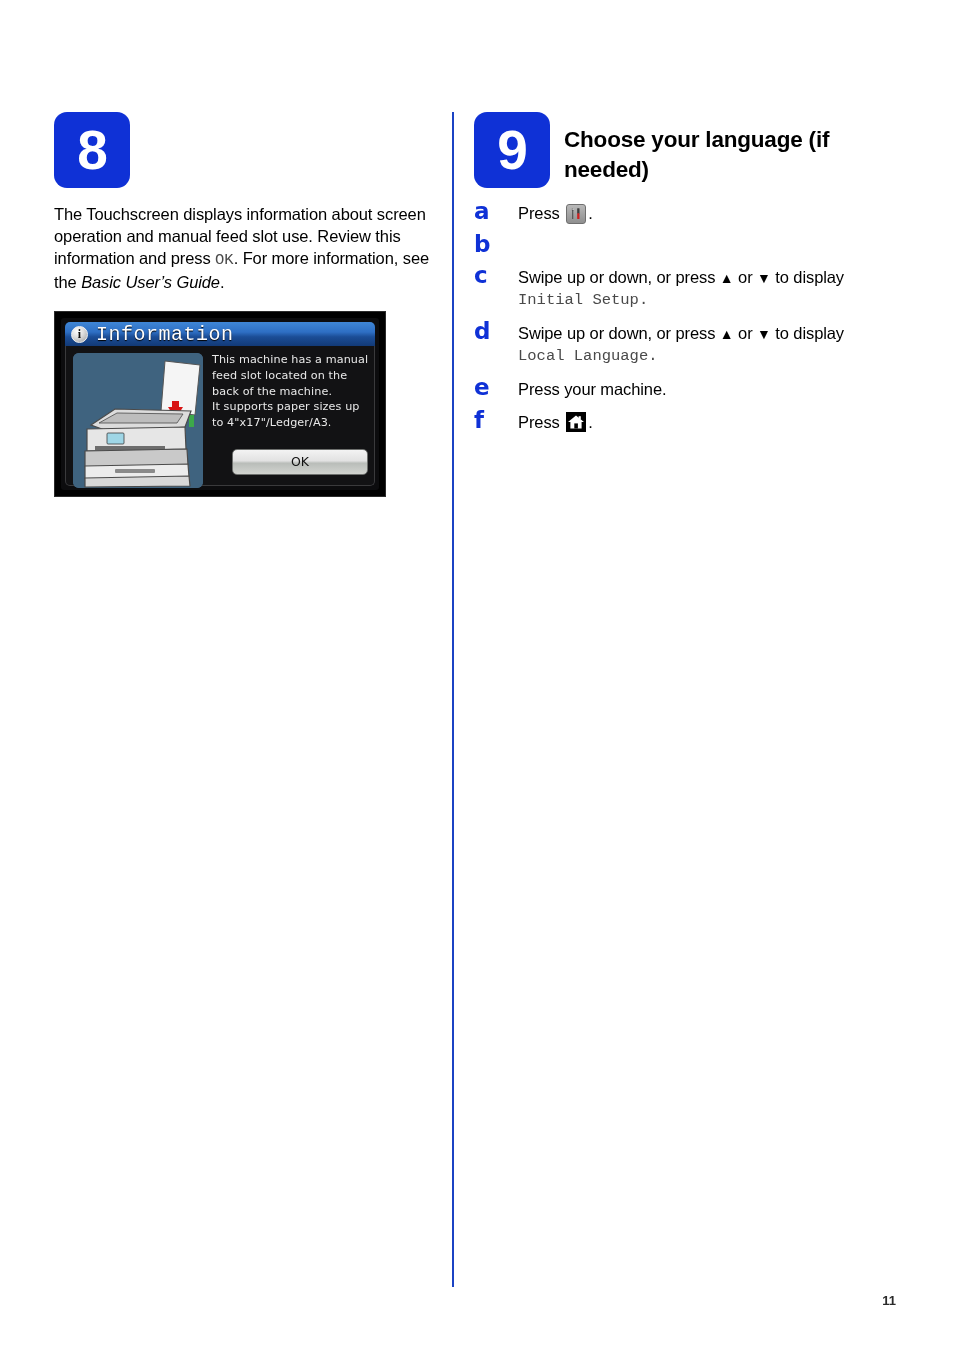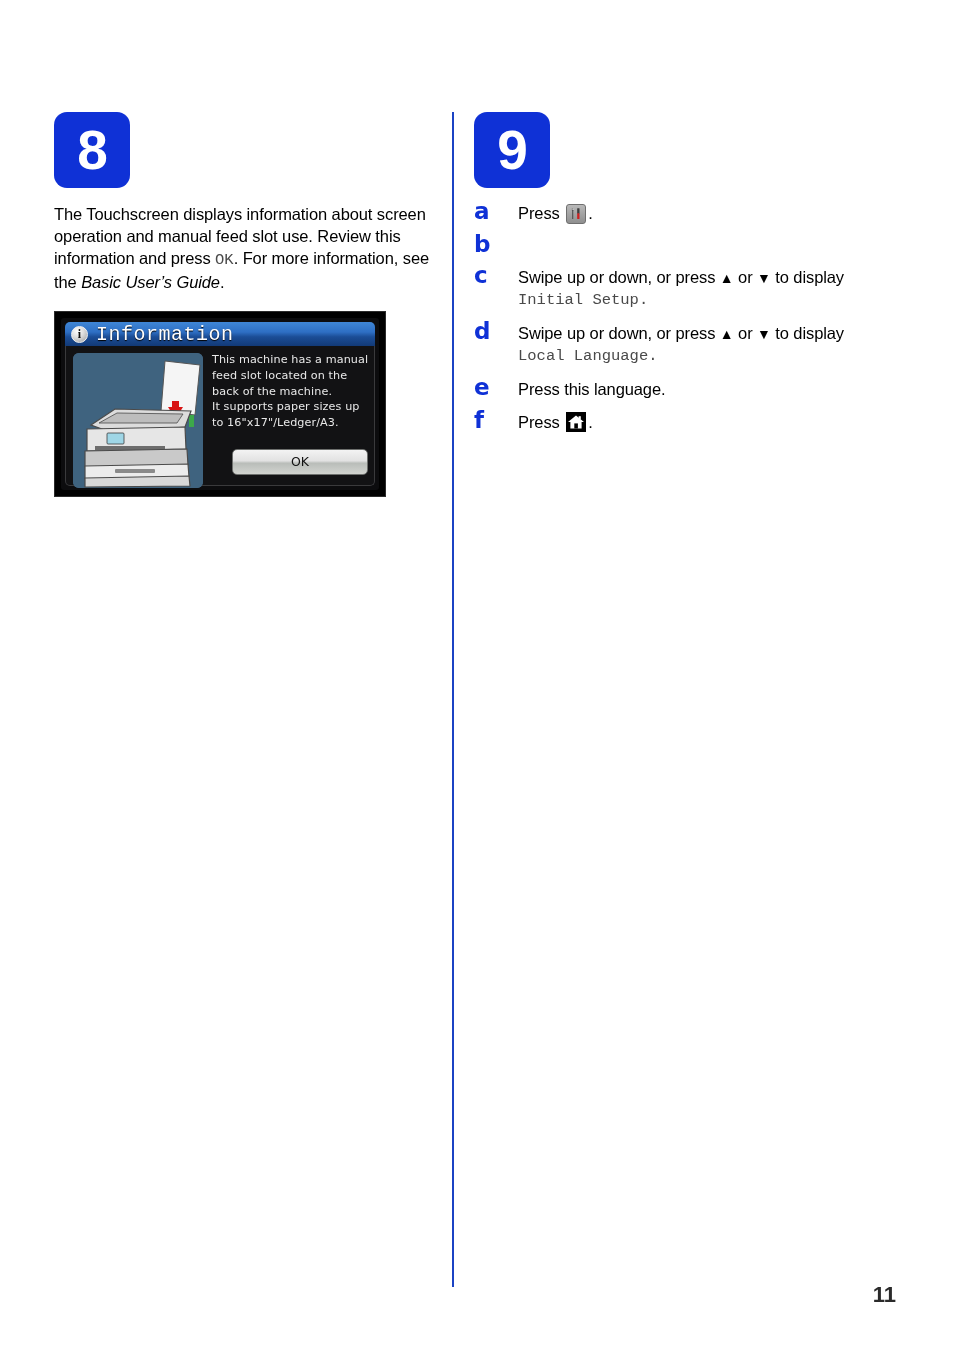--- a/index.html
+++ b/index.html
@@ -224,21 +224,21 @@
     background: #000000;
     border-radius: 2px;
     position: relative;
   }
 
   
   .page-number {
     position: absolute;
     right: 58px;
     bottom: 42px;
-    font-size: 22px;
+    font-size: 13px;
     font-weight: bold;
     color: #2a2a2a;
   }
 </style>
 </head>
 <body>
 
 <div class="page">
 
   <div class="col-divider"></div>
@@ -289,32 +289,33 @@
               <polygon points="12,98 114,96 115,112 12,114" fill="#c9c9c9" stroke="#4a4a4a" stroke-width="1.2"></polygon>
 
               <polygon points="12,113 115,111 116,124 12,126" fill="#ececec" stroke="#4a4a4a" stroke-width="1.2"></polygon>
               <rect x="42" y="116" width="40" height="4" rx="1" fill="#8a8a8a"></rect>
 
               <polygon points="12,125 116,123 117,133 12,134" fill="#d8d8d8" stroke="#4a4a4a" stroke-width="1.2"></polygon>
             </svg>
           </div>
 
           <div class="ts-msg" style="white-space: pre-line;">This machine has a manual feed slot located on the back of the machine.
-It supports paper sizes up to 16"x17"/Ledger/A3.</div>
+It supports paper sizes up to 4"x17"/Ledger/A3.</div>
 
           <div class="ts-ok">OK</div>
         </div>
       </div>
     </div>
   </div>
 
   <div class="col col-right">
 
     <div class="step-head">
       <div class="step-badge">9</div>
+      <div class="step-title">Choose your language (if needed)</div>
     </div>
 
     <div class="substeps">
 
       <div class="substep">
         <div class="substep-letter">a</div>
         <div class="substep-body">
           <span class="bold">Press</span>
           <span class="key-icon icon-settings">
             <svg viewBox="0 0 20 20" width="18" height="18">
@@ -345,21 +346,21 @@
       <div class="substep">
         <div class="substep-letter">d</div>
         <div class="substep-body">
           <div><span>Swipe up or down, or press </span><span class="tri">▲</span><span> or </span><span class="tri">▼</span><span> to display</span></div>
           <div class="mono">Local Language.</div>
         </div>
       </div>
 
       <div class="substep">
         <div class="substep-letter">e</div>
-        <div class="substep-body">Press this language.</div>
+        <div class="substep-body">Press your machine.</div>
       </div>
 
       <div class="substep">
         <div class="substep-letter">f</div>
         <div class="substep-body">
           <span class="bold">Press</span>
           <span class="key-icon icon-home">
             <svg viewBox="0 0 20 20" width="20" height="20">
               <rect x="0" y="0" width="20" height="20" fill="#000000"></rect>
               <polygon points="10,3.5 18,10 15.6,10 15.6,16.5 4.4,16.5 4.4,10 2,10" fill="#ffffff"></polygon>

